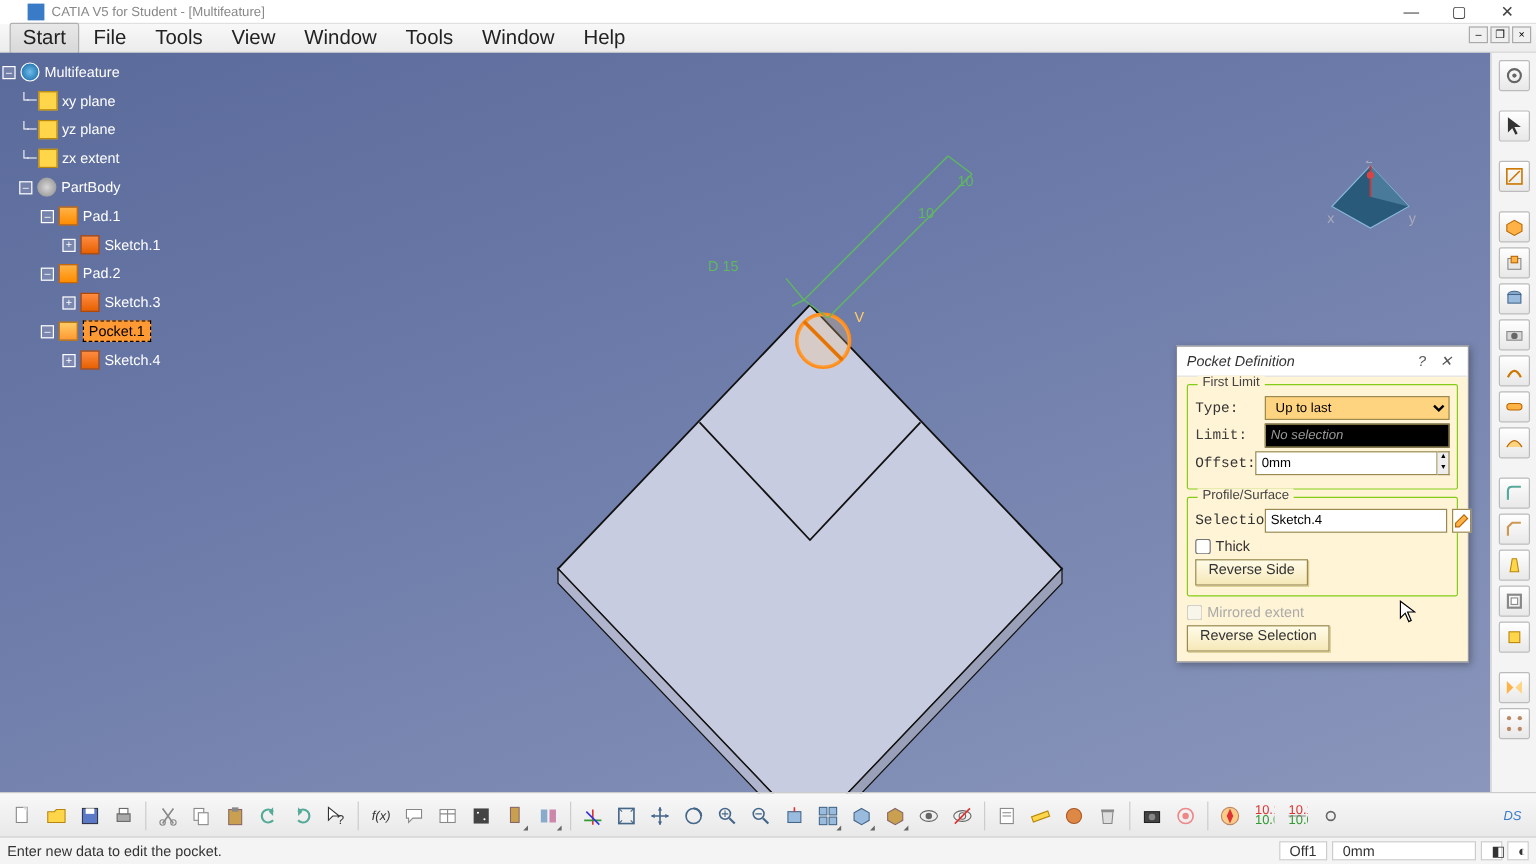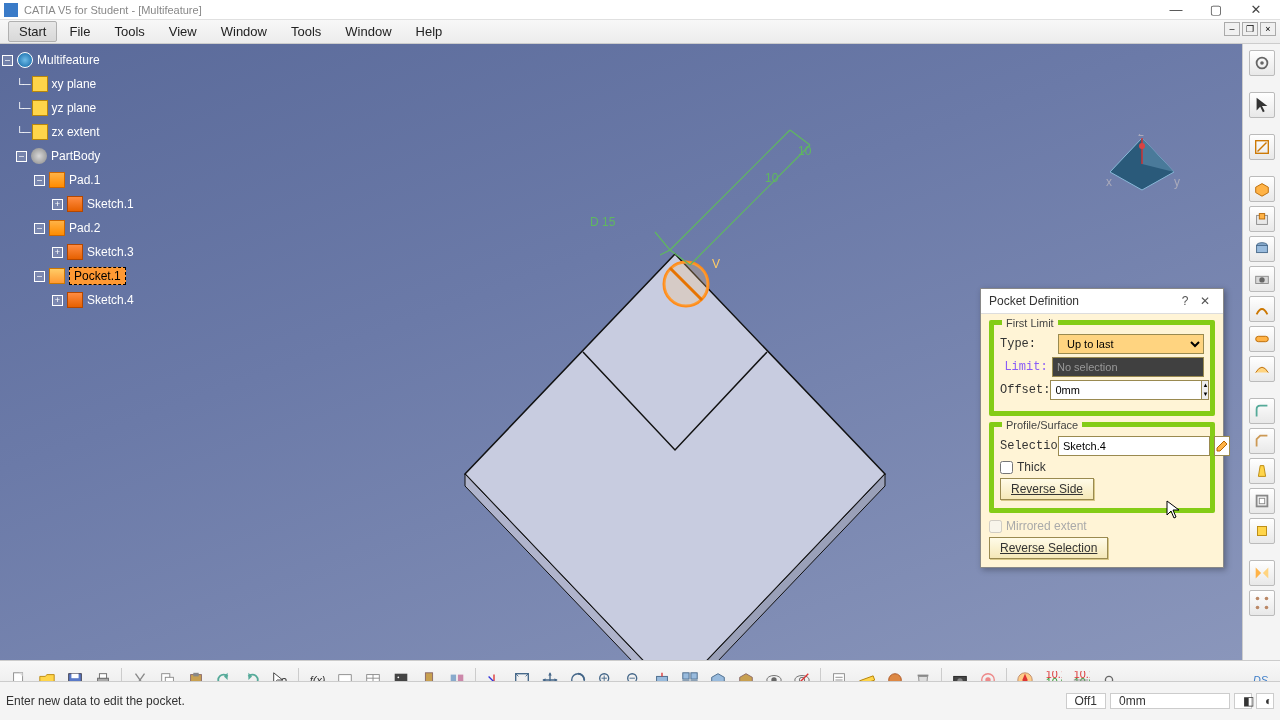--- a/index.html
+++ b/index.html
@@ -1,22 +1,22 @@
 <!DOCTYPE html>
 <html><head>
 <meta charset="utf-8">
 <style>
 * { margin:0; padding:0; box-sizing:border-box; font-family:"Segoe UI",Tahoma,sans-serif; font-size:12px; }
 body { width:1280px; height:720px; overflow:hidden; background:#fff; position:relative; }
-.title-bar { height:20px; background:#fff; display:flex; align-items:center; padding:0 4px; border-bottom:1px solid #e0e0e0; }
+.title-bar { height:20px; background:#fff; display:flex; align-items:center; padding:0 4px; border-bottom:1px solid #e0e0e0;margin-left:19px; }
 .title-bar .icon-app { width:14px; height:14px; background:#3a7bc8; margin-right:6px; }
 .title-bar .title { color:#888; font-size:11px; flex:1; }
 .title-bar .win-btn { width:40px; height:18px; display:flex; align-items:center; justify-content:center; color:#444; font-size:13px; }
 .menu-bar { height:24px; background:linear-gradient(#f8f8f8,#ececec); display:flex; align-items:center; padding:0 8px; border-bottom:1px solid #ccc; position:relative; }
-.menu-bar .menu-item { padding:3px 12px; color:#222; font-size:13px; text-decoration:underline; text-decoration-color:transparent; }
+.menu-bar .menu-item { padding:3px 12px; color:#222; font-size:17px; text-decoration:underline; text-decoration-color:transparent; }
 .menu-bar .start { background:linear-gradient(#e8e8e8,#d8d8d8); border:1px solid #b0b0b0; border-radius:2px; padding:2px 10px; }
 .menu-bar .mdi-btns { position:absolute; right:4px; top:2px; display:flex; gap:2px; }
 .menu-bar .mdi-btns span { width:16px; height:14px; border:1px solid #aaa; background:#f0f0f0; display:flex; align-items:center; justify-content:center; font-size:9px; }
 .workspace { position:absolute; top:44px; left:0; right:38px; bottom:60px; background:linear-gradient(160deg,#5a6a9a 0%,#6b7aa8 40%,#8a96bb 100%); }
 .tree { position:absolute; top:4px; left:2px; color:#fff; font-size:12px; }
 .tree-row { display:flex; align-items:center; height:24px; white-space:nowrap; }
 .tree-conn { color:#fff; font-size:11px; letter-spacing:-1px; margin-right:2px; }
 .tree-exp { width:11px; height:11px; border:1px solid #fff; background:rgba(255,255,255,0.15); display:inline-flex; align-items:center; justify-content:center; font-size:9px; line-height:1; margin-right:4px; }
 .tree-icon { width:16px; height:16px; margin-right:4px; display:inline-block; }
 .ic-globe { background:radial-gradient(circle,#6fbce8 0%,#2a7db8 70%); border-radius:50%; border:1px solid #fff; }
@@ -27,47 +27,47 @@
 .ic-pocket { background:linear-gradient(#ffcc66,#ff9933); border:1px solid #cc7700; }
 .sel { background:#ff9933; color:#000; padding:1px 4px; border:1px dashed #000; }
 .compass { position:absolute; top:90px; right:60px; width:80px; height:70px; }
 .compass svg { width:100%; height:100%; }
 .solid { position:absolute; top:80px; left:440px; width:470px; height:560px; }
 .dims { position:absolute; top:56px; left:560px; width:280px; height:180px; pointer-events:none; }
 .right-toolbar { position:absolute; top:44px; right:0; width:38px; bottom:60px; background:#f4f4f4; border-left:1px solid #ccc; display:flex; flex-direction:column; align-items:center; padding-top:6px; gap:4px; overflow:hidden; }
 .right-toolbar .tbtn { width:26px; height:26px; border:1px solid #bbb; background:linear-gradient(#fff,#e8e8e8); border-radius:2px; display:flex; align-items:center; justify-content:center; }
 .right-toolbar .sep { height:8px; }
 .dialog { position:absolute; top:288px; left:980px; width:244px; background:#fff; border:1px solid #888; box-shadow:2px 2px 6px rgba(0,0,0,0.3); }
-.dialog-title { height:24px; display:flex; align-items:center; padding:12px 8px; background:#fff; border-bottom:1px solid #ddd; }
+.dialog-title { height:24px; display:flex; align-items:center; padding:12px 8px; background:#fff; border-bottom:1px solid #ddd;font-style:italic; }
 .dialog-title .t { flex:1; color:#333; }
 .dialog-title .hb { width:20px; text-align:center; color:#555; }
 .dialog-body { background:#fff4d6; padding:6px 8px 8px; }
-.fieldset { border:5px solid #84cc16; border-radius:2px; padding:6px 6px 8px; margin-bottom:6px; position:relative; }
+.fieldset { border:1px solid #84cc16; border-radius:2px; padding:6px 6px 8px; margin-bottom:6px; position:relative; }
 .fieldset .legend { position:absolute; top:-8px; left:8px; background:#fff4d6; padding:0 4px; color:#444; font-size:11px; }
 .frow { display:flex; align-items:center; margin:3px 0; }
 .frow label { width:58px; color:#333;font-family:Liberation Mono, monospace; }
 .frow .inp, .frow select { flex:1; height:20px; border:1px solid #9a8a50; background:#fff; padding:0 4px; font-size:11px; }
 .frow .sel-hl { background:#ffd480; }
-.frow .dis { color:#8b5cf6;text-align:center; }
-.frow .dis-inp { color:#999; background:#404040; }
+.frow .dis { color:#404040; }
+.frow .dis-inp { color:#999; background:#000000;font-style:italic; }
 .spinner { width:14px; height:20px; border:1px solid #9a8a50; border-left:none; background:#eee; display:flex; flex-direction:column; }
 .spinner div { flex:1; font-size:6px; text-align:center; line-height:8px; }
 .chk { display:flex; align-items:center; margin:4px 0; color:#333; }
 .chk input { margin-right:4px; }
 .chk.dis { color:#aaa; }
-.btn { height:22px; padding:0 10px; border:1px solid #9a8a50; background:linear-gradient(#fffbe8,#f5e8b8); color:#333; display:inline-flex; align-items:center; box-shadow:1px 1px 0 #d8c888;text-decoration:underline; }
+.btn { height:22px; padding:0 10px; border:1px solid #9a8a50; background:linear-gradient(#fffbe8,#f5e8b8); color:#333; display:inline-flex; box-shadow:1px 1px 0 #d8c888; }
 .btn-row { display:flex; gap:6px; margin-top:6px; padding-top:6px; border-top:1px solid #d8c888; }
 .btn-row .btn { flex:1; justify-content:center; }
 .btn-row .btn .dot { width:10px; height:10px; border-radius:50%; margin-right:5px; }
 .more-row { text-align:right; margin-top:6px; }
 .bottom-toolbar { position:absolute; bottom:22px; left:0; right:0; height:38px; background:linear-gradient(#f8f8f8,#e8e8e8); border-top:1px solid #ccc; display:flex; align-items:center; padding:0 6px; gap:2px; overflow:hidden; }
 .bottom-toolbar .tbtn { width:26px; height:28px; border:1px solid transparent; display:flex; align-items:center; justify-content:center; border-radius:2px; position:relative; }
 .bottom-toolbar .vsep { width:1px; height:24px; background:#ccc; margin:0 3px; }
 .bottom-toolbar .tri { position:absolute; bottom:1px; right:1px; width:0; height:0; border-left:4px solid transparent; border-bottom:4px solid #666; }
-.status-bar { position:absolute; bottom:0; left:0; right:0; height:39px; background:#f4f4f4; border-top:1px solid #ccc; display:flex; align-items:center; padding:4px 6px; font-size:11px; color:#333; }
+.status-bar { position:absolute; bottom:0; left:0; right:0; height:23px; background:#f4f4f4; border-top:1px solid #ccc; display:flex; align-items:center; padding:4px 6px; font-size:11px; color:#333; }
 .status-bar .msg { flex:1; }
 .status-bar .cell { border:1px solid #ccc; padding:1px 8px; margin-left:4px; background:#fff; height:16px; display:flex; align-items:center; }
 .ic-svg { width:18px; height:18px; }
 .cursor { position:absolute; top:500px; left:1166px; width:14px; height:20px; }
 </style>
 </head>
 <body>
 
 <div class="title-bar">
   <span class="icon-app"></span>

